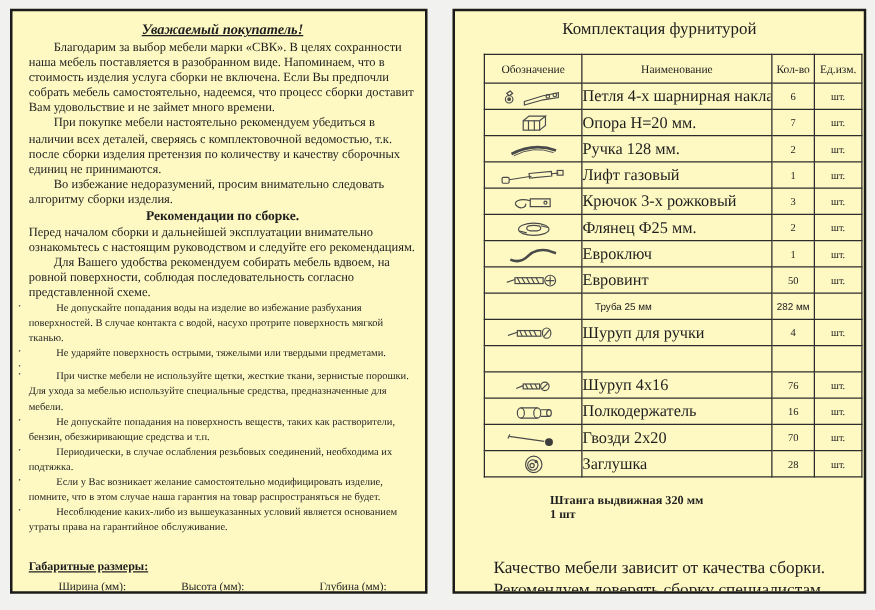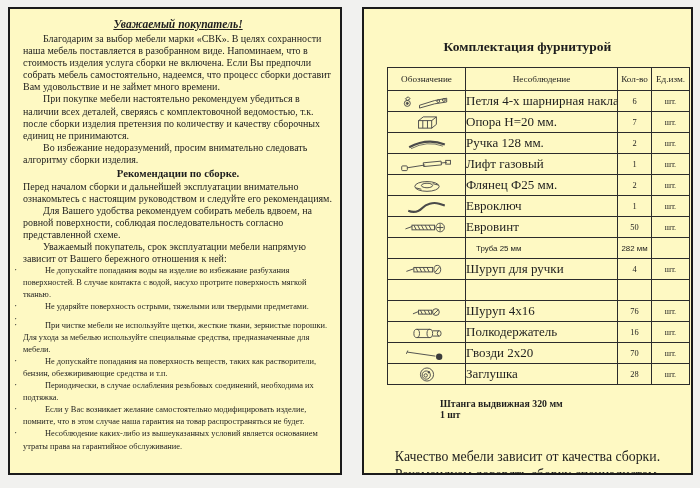--- a/index.html
+++ b/index.html
@@ -47,22 +47,22 @@
   .dims-row {
     display:flex; justify-content:center; gap:0;
     font-size:9px; margin-top:4px;
   }
   .dims-row span { display:inline-block; }
   .dims-row span:nth-child(1){ margin-right:44px; }
   .dims-row span:nth-child(2){ margin-right:60px; }
 
   
   .rp-title {
-    text-align:center; font-weight:bold; font-size:13.5px; line-height:16px;
-    margin:24px 0 12px;
+    text-align:center; font-weight:normal; font-size:13.5px; line-height:16px;
+    margin:0 0 12px;
   }
   table.hw {
     border-collapse:collapse; table-layout:fixed;
     margin-left:23px; width:302px;
     border:1.5px solid #262626;
   }
   table.hw th, table.hw td {
     border:1px solid #2c2c2c; padding:0; box-sizing:border-box;
     overflow:hidden; white-space:nowrap;
   }
@@ -96,21 +96,20 @@
     <div class="lp-title">Уважаемый покупатель!</div>
 
     <p class="doc-p">Благодарим за выбор мебели марки «СВК». В целях сохранности наша мебель поставляется в разобранном виде. Напоминаем, что в стоимость изделия услуга сборки не включена. Если Вы предпочли собрать мебель самостоятельно, надеемся, что процесс сборки доставит Вам удовольствие и не займет много времени.</p>
     <p class="doc-p">При покупке мебели настоятельно рекомендуем убедиться в наличии всех деталей, сверяясь с комплектовочной ведомостью, т.к. после сборки изделия претензия по количеству и качеству сборочных единиц не принимаются.</p>
     <p class="doc-p">Во избежание недоразумений, просим внимательно следовать алгоритму сборки изделия.</p>
 
     <div class="sec-h">Рекомендации по сборке.</div>
     <p class="doc-p noindent">Перед началом сборки и дальнейшей эксплуатации внимательно ознакомьтесь с настоящим руководством и следуйте его рекомендациям.</p>
     <p class="doc-p">Для Вашего удобства рекомендуем собирать мебель вдвоем, на ровной поверхности, соблюдая последовательность согласно представленной схеме.</p>
 
-    <p class="doc-p">Уважаемый покупатель, срок эксплуатации мебели напрямую зависит от Вашего бережного отношения к ней:</p>
 
     <div>
         <div class="bullet"><span class="marker">·</span><span>Не допускайте попадания воды на изделие во избежание разбухания поверхностей. В случае контакта с водой, насухо протрите поверхность мягкой тканью.</span></div>
         <div class="bullet"><span class="marker">·</span><span>Не ударяйте поверхность острыми, тяжелыми или твердыми предметами.</span></div>
         <div class="bullet"><span class="marker">·</span></div>
         <div class="bullet gap-top"><span class="marker">·</span><span>При чистке мебели не используйте щетки, жесткие ткани, зернистые порошки. Для ухода за мебелью используйте специальные средства, предназначенные для мебели.</span></div>
         <div class="bullet"><span class="marker">·</span><span>Не допускайте попадания на поверхность веществ, таких как растворители, бензин, обезжиривающие средства и т.п.</span></div>
         <div class="bullet"><span class="marker">·</span><span>Периодически, в случае ослабления резьбовых соединений, необходима их подтяжка.</span></div>
         <div class="bullet"><span class="marker">·</span><span>Если у Вас возникает желание самостоятельно модифицировать изделие, помните, что в этом случае наша гарантия на товар распространяться не будет.</span></div>
         <div class="bullet"><span class="marker">·</span><span>Несоблюдение каких-либо из вышеуказанных условий является основанием утраты права на гарантийное обслуживание.</span></div>
@@ -124,21 +123,21 @@
     </div>
   </div>
 
   <div class="sheet sheet-right">
     <div class="rp-title">Комплектация фурнитурой</div>
 
     <table class="hw">
       <thead>
         <tr>
           <th class="c-icon">Обозначение</th>
-          <th class="c-name" style="text-align:center;">Несоблюдение</th>
+          <th class="c-name" style="text-align:center;">Наименование</th>
           <th class="c-qty">Кол-во</th>
           <th class="c-unit">Ед.изм.</th>
         </tr>
       </thead>
       <tbody>
           <tr>
             <td class="c-icon">
               <svg viewBox="0 0 64 20" width="60" height="19" xmlns="http://www.w3.org/2000/svg">
                 <g stroke="#4a4a4a" fill="none" stroke-width="1">
                   <circle cx="11" cy="12" r="3.2"></circle>
@@ -194,20 +193,34 @@
               </svg>
             </td>
             <td class="c-name">Лифт газовый</td>
             <td class="c-qty">1</td>
             <td class="c-unit">шт.</td>
           </tr>
           <tr>
             <td class="c-icon">
               <svg viewBox="0 0 64 20" width="60" height="19" xmlns="http://www.w3.org/2000/svg">
                 <g stroke="#4a4a4a" fill="none" stroke-width="1">
+                  <path d="M29 7.5 L46 7.5 L46 14 L29 14 Z"></path>
+                  <circle cx="42" cy="10.7" r="1.3"></circle>
+                  <path d="M29 9 C 20 6.5, 13 10, 18 14 C 21 16.3, 26 14.5, 25 11.5"></path>
+                </g>
+              </svg>
+            </td>
+            <td class="c-name">Крючок 3-х рожковый</td>
+            <td class="c-qty">3</td>
+            <td class="c-unit">шт.</td>
+          </tr>
+          <tr>
+            <td class="c-icon">
+              <svg viewBox="0 0 64 20" width="60" height="19" xmlns="http://www.w3.org/2000/svg">
+                <g stroke="#4a4a4a" fill="none" stroke-width="1">
                   <ellipse cx="32" cy="11" rx="13" ry="5.2"></ellipse>
                   <ellipse cx="32" cy="10" rx="6" ry="2.4"></ellipse>
                   <path d="M20 12.5 L26 14 M44 9.5 L38 8"></path>
                 </g>
               </svg>
             </td>
             <td class="c-name">Флянец Ф25 мм.</td>
             <td class="c-qty">2</td>
             <td class="c-unit">шт.</td>
           </tr>

